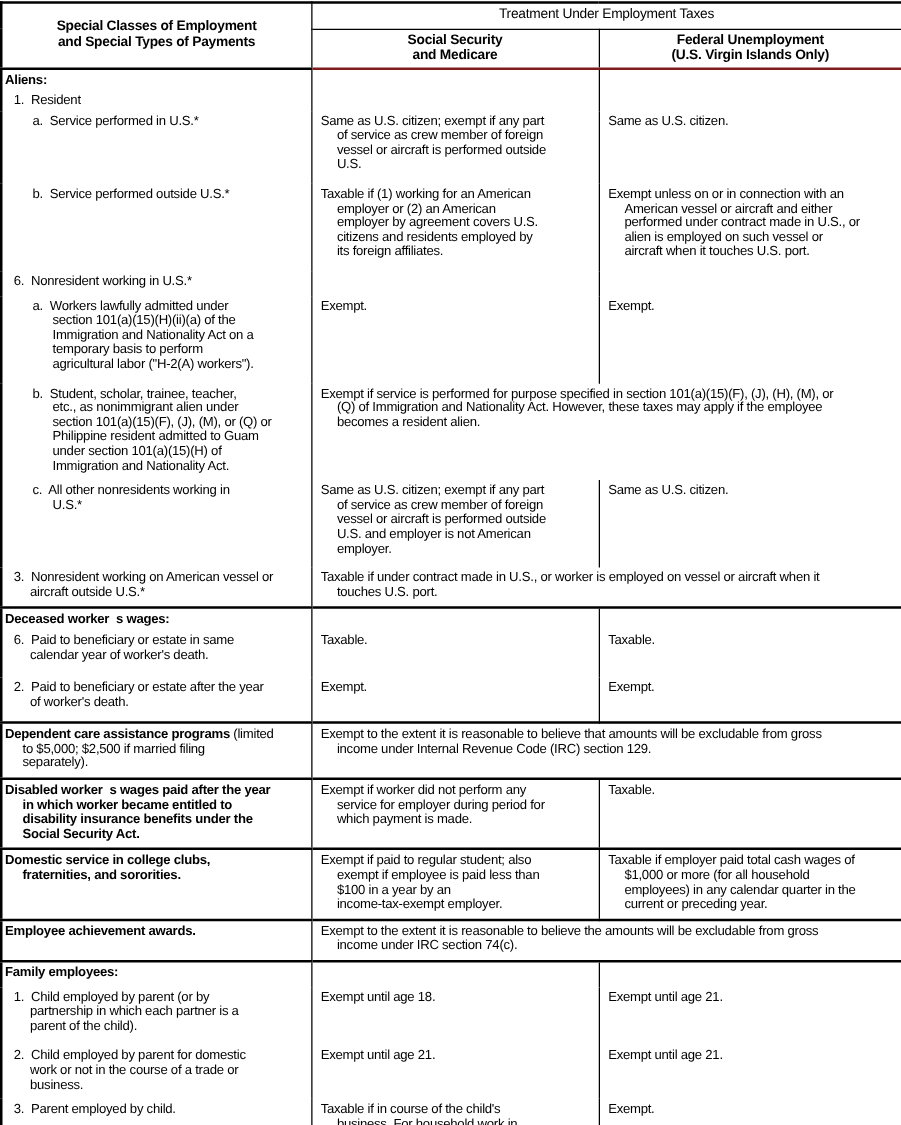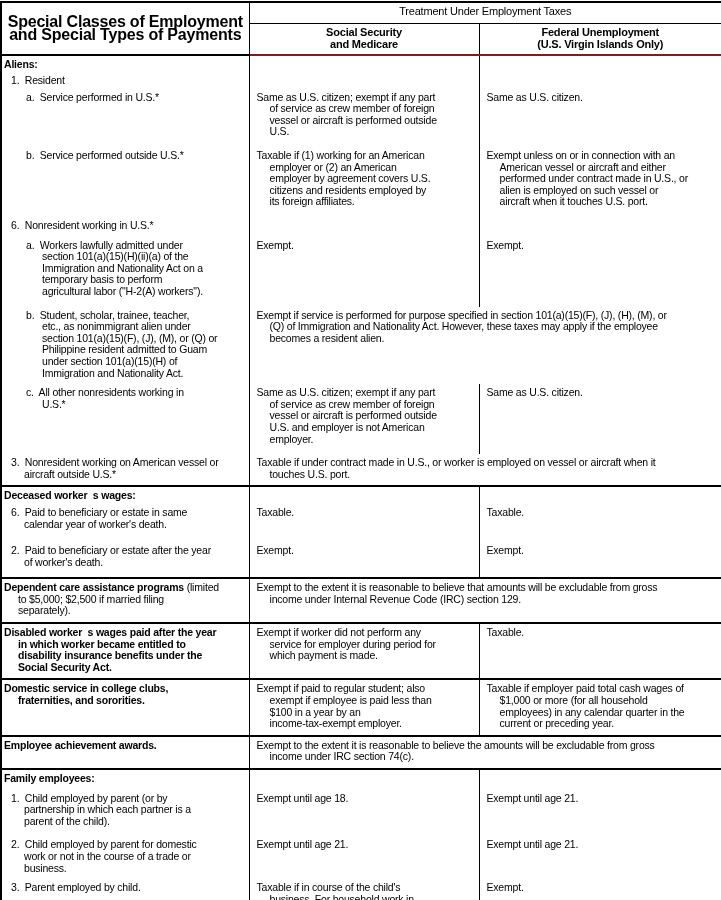--- a/index.html
+++ b/index.html
@@ -25,21 +25,21 @@
   col.c2 { width: 230px; }
   col.c3 { width: 243px; }
 
   th, td { vertical-align: top; text-align: left; font-weight: normal; }
 
   
   th.hc1 {
     border-right: 1.5px solid #000;
     border-bottom: 2px solid #000;
     text-align: center; vertical-align: middle;
-    font-weight: bold; font-size: 16px; line-height: 13px;
+    font-weight: bold; font-size: 11px; line-height: 13px;
     white-space: pre-wrap;
   }
   th.htreat {
     border-bottom: 1px solid #000;
     text-align: center; font-weight: normal; font-size: 11px;
     padding: 3px 0 3px 0; height: 21px;
   }
   th.hc2, th.hc3 {
     border-bottom: 2px solid #7f1d1d;
     text-align: center; font-weight: bold; font-size: 11px; line-height: 12.5px;

